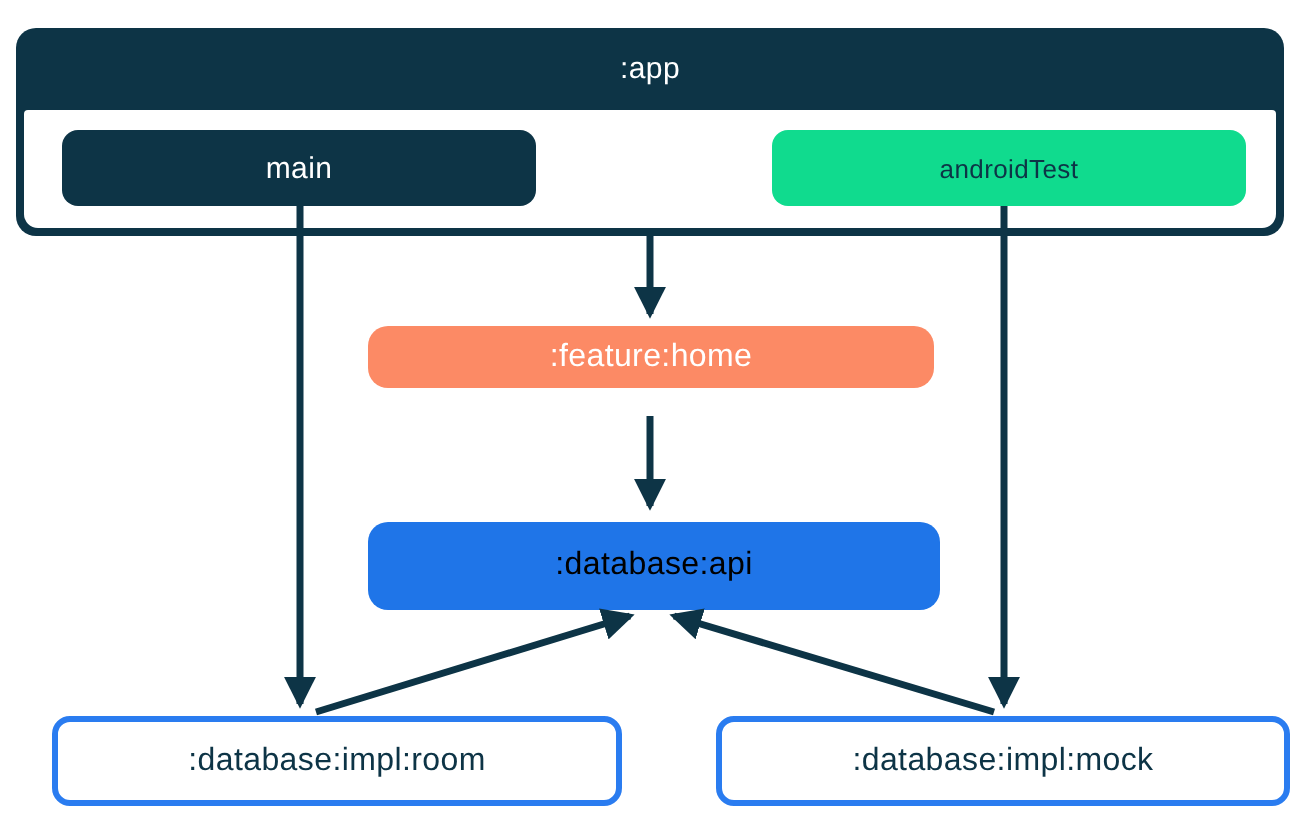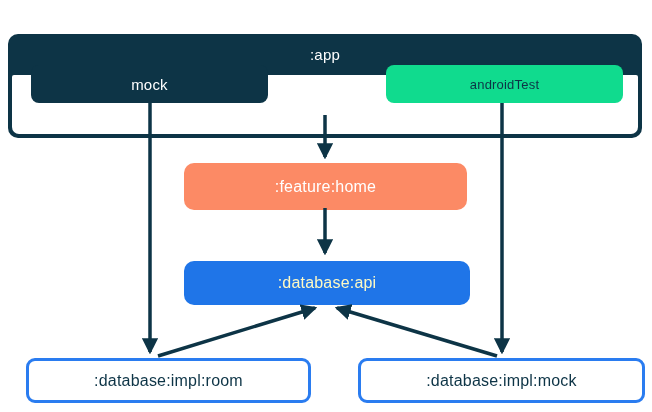--- a/index.html
+++ b/index.html
@@ -13,51 +13,51 @@
   html,body{margin:0;padding:0;background:#fff;}
   .canvas{
     position:relative;width:652px;height:412px;background:var(--white);
     font-family:"Liberation Sans", sans-serif;overflow:hidden;
   }
   .node{
     position:absolute;display:flex;align-items:center;justify-content:center;
     box-sizing:border-box;text-align:center;letter-spacing:.2px;
   }
   
-  #app-box{left:8px;top:14px;width:634px;height:104px;background:var(--navy);border-radius:10px;margin-top:20px;}
+  #app-box{left:8px;top:14px;width:634px;height:104px;background:var(--navy);border-radius:10px;}
   #app-header{position:absolute;left:0;top:0;width:634px;height:41px;display:flex;align-items:center;justify-content:center;color:#fff;font-size:15px;}
   #app-body{position:absolute;left:12px;top:55px;width:626px;height:59px;background:var(--white);border-radius:2px 2px 7px 7px;}
   #app-body{left:4px;width:626px;top:41px;height:59px;}
   
   #main-box{left:31px;top:65px;width:237px;height:38px;background:var(--navy);border-radius:8px;color:#fff;font-size:15px;}
   #androidtest-box{left:386px;top:65px;width:237px;height:38px;background:var(--green);border-radius:8px;color:var(--navy);font-size:13px;}
   
-  #feature-home{left:184px;top:163px;width:283px;height:47px;background:var(--orange);border-radius:10px;color:#fff;font-size:16px;}
-  #database-api{left:184px;top:261px;width:286px;height:44px;background:var(--blue);border-radius:10px;color:#fef9c3;font-size:16px;}
+  #feature-home{left:184px;top:163px;width:283px;height:31px;background:var(--orange);border-radius:10px;color:#fff;font-size:16px;}
+  #database-api{left:184px;top:261px;width:286px;height:44px;background:var(--blue);border-radius:10px;color:#000000;font-size:16px;}
   #impl-room{left:8px;top:358px;width:285px;height:45px;background:var(--white);border:3px solid var(--box-border-blue);border-radius:9px;color:var(--navy);font-size:16px;margin-left:18px;}
   #impl-mock{left:358px;top:358px;width:287px;height:45px;background:var(--white);border:3px solid var(--box-border-blue);border-radius:9px;color:var(--navy);font-size:16px;}
   
   svg.arrows{position:absolute;left:0;top:0;width:652px;height:412px;pointer-events:none;z-index:5;}
   .edge{stroke:#0D3446;stroke:var(--navy,#0D3446);stroke-width:3.5;fill:none;}
   .ah{fill:#0D3446;fill:var(--navy,#0D3446);}
 </style>
 </head>
 <body>
 
 <div class="canvas">
 
   <div class="node" id="app-box">
     <div id="app-header">
       <span>:app</span>
     </div>
     <div id="app-body"></div>
   </div>
 
   <div class="node" id="main-box">
-    <span>mock</span>
+    <span>main</span>
   </div>
   <div class="node" id="androidtest-box">
     <span>androidTest</span>
   </div>
 
   <div class="node" id="feature-home">
     <span>:feature:home</span>
   </div>
   <div class="node" id="database-api">
     <span>:database:api</span>

